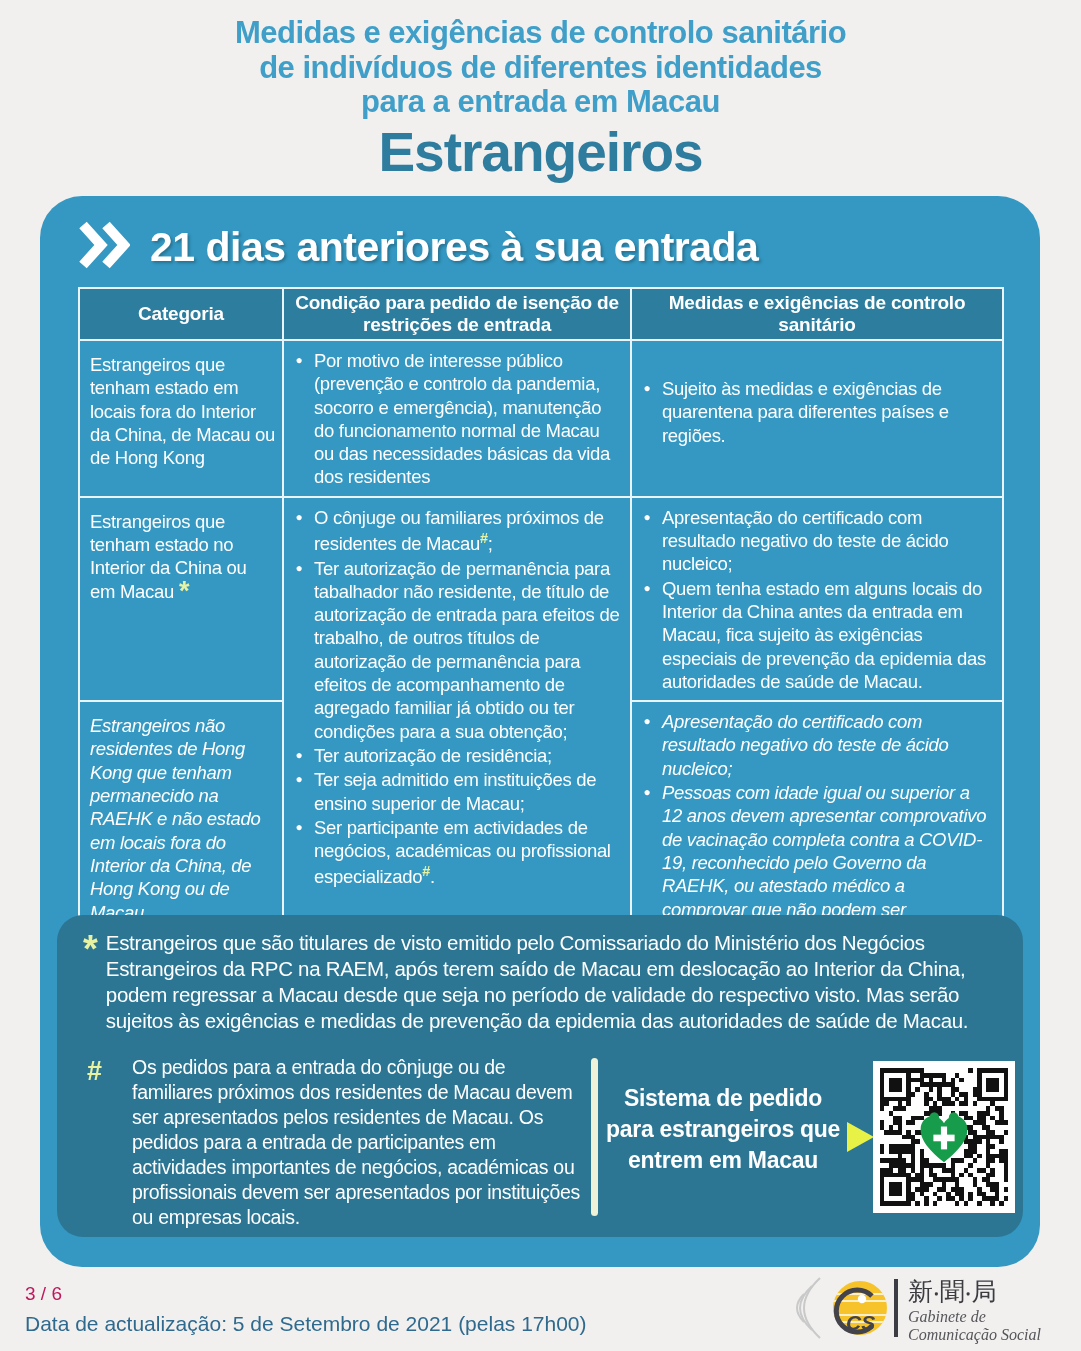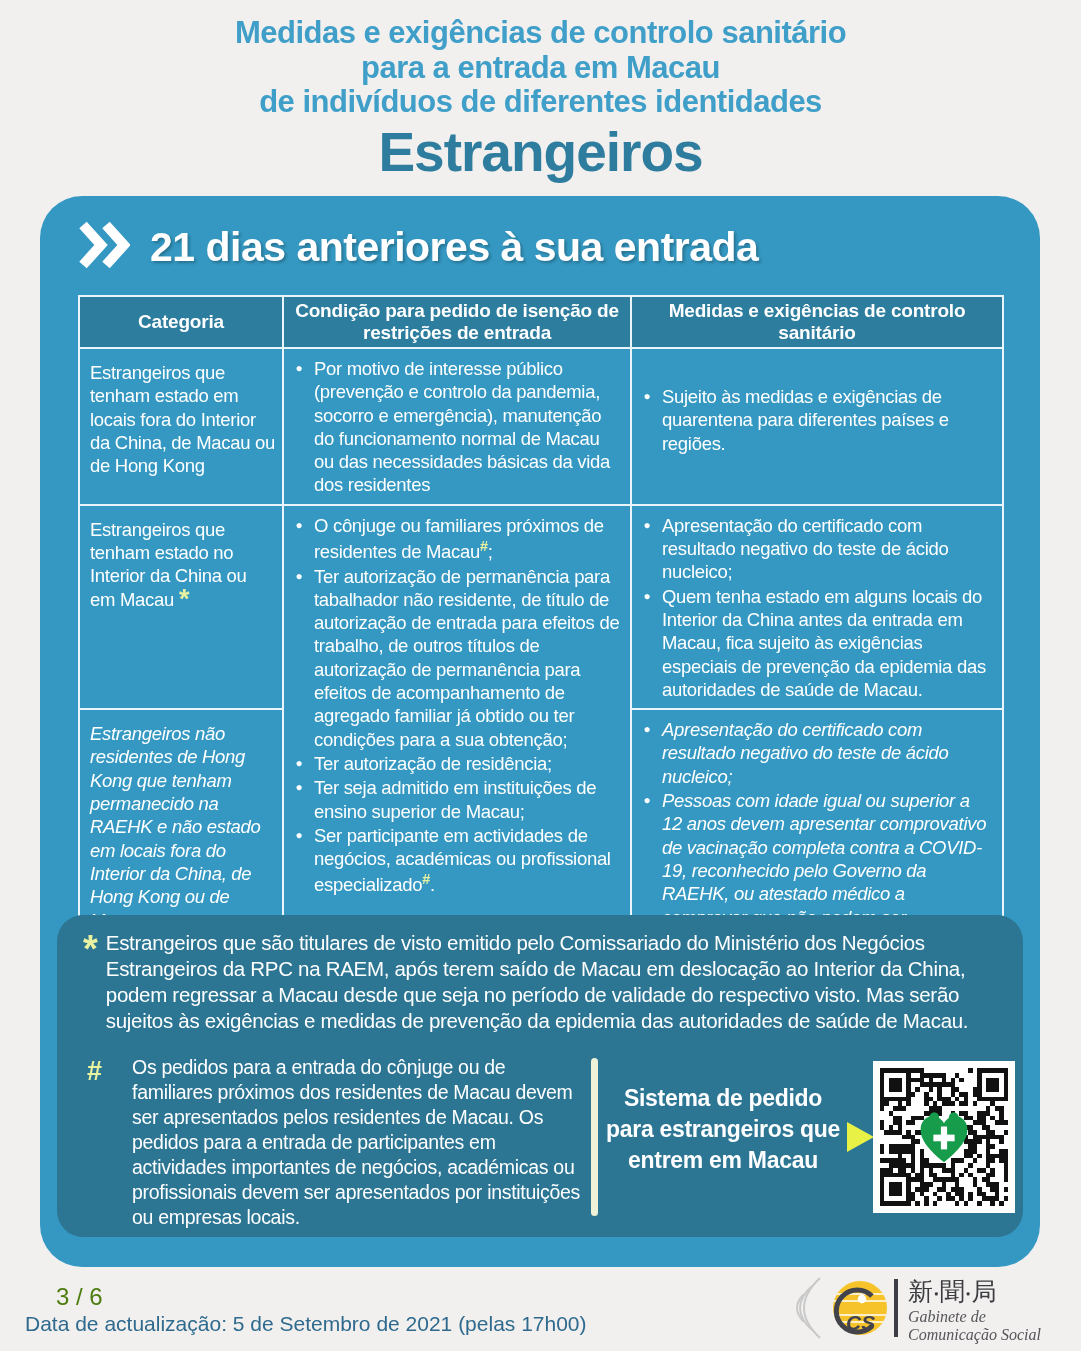--- a/index.html
+++ b/index.html
@@ -12,21 +12,21 @@
   .title-sub  { font-size:55px; font-weight:bold; color:#2e7c9e; line-height:1.05; margin-top:4px; letter-spacing:-1px; }
 
   
   .panel { position:absolute; left:40px; top:196px; width:1000px; height:1071px;
            background:#3498c2; border-radius:42px; }
   .panel-heading { position:absolute; left:38px; top:24px; display:flex; align-items:center; gap:20px; }
   .panel-heading .htext { color:#ffffff; font-size:41px; font-weight:bold; letter-spacing:-0.5px;
                           text-shadow:2px 2px 3px rgba(0,0,0,0.25); }
 
   
-  table.measures { position:absolute; left:38px; top:91px; width:924px; border-collapse:collapse; table-layout:fixed;margin-top:8px; }
+  table.measures { position:absolute; left:38px; top:91px; width:924px; border-collapse:collapse; table-layout:fixed; }
   table.measures th, table.measures td { border:2px solid #e9f5fa; color:#ffffff; }
   table.measures th { background:#2d7d9e; font-size:19px; font-weight:bold; height:52px;
                       text-align:center; padding:2px 8px; line-height:1.15; letter-spacing:-0.2px; }
   table.measures td { vertical-align:top; font-size:18.5px; line-height:1.26; letter-spacing:-0.3px; }
   td.cat { padding:12px 6px 20px 10px;border-radius:29px; }
   td.cat-mid { vertical-align:middle; }
   td.listcell { padding:8px 4px 6px 0; }
   .li { display:flex; margin-bottom:1px; }
   .dot { flex:none; width:30px; text-align:center; font-size:12px; line-height:23px; }
   .txt { flex:1; padding-right:4px; }
@@ -49,33 +49,33 @@
   .sistema { position:absolute; left:545px; top:168px; width:242px; text-align:center;
              color:#ffffff; font-size:23px; font-weight:bold; line-height:1.35; letter-spacing:-0.3px; }
   .arrow-right { position:absolute; left:790px; top:207px; width:0; height:0;
                  border-top:15px solid transparent; border-bottom:15px solid transparent;
                  border-left:27px solid #e8f145; }
   .qr-box { position:absolute; left:816px; top:146px; width:142px; height:152px;
             background:#ffffff; display:flex; align-items:center; justify-content:center; }
   .qr-box svg { width:128px; height:138px; }
 
   
-  .footer-page { position:absolute; left:25px; top:1283px; font-size:24px; color:#4d7c0f;margin-left:31px; }
+  .footer-page { position:absolute; left:25px; top:1283px; font-size:19px; color:#be185d; }
   .footer-date { position:absolute; left:25px; top:1312px; font-size:21px; color:#2f6a8e;text-align:right; }
   .gcs-logo { position:absolute; left:780px; top:1268px; width:292px; height:80px; }
 </style>
 </head>
 <body>
 
 <div class="page">
 
   <div class="title-block">
     <div class="title-line">Medidas e exigências de controlo sanitário</div>
+    <div class="title-line">de indivíduos de diferentes identidades</div>
     <div class="title-line">para a entrada em Macau</div>
-    <div class="title-line">de indivíduos de diferentes identidades</div>
     <div class="title-sub">Estrangeiros</div>
   </div>
 
   <div class="panel">
 
     <div class="panel-heading">
       <span>
         <svg width="52" height="50" viewBox="0 0 52 50">
           <path d="M5 5 L23 25 L5 45" stroke="#ffffff" stroke-width="10" fill="none"></path>
           <path d="M28 5 L46 25 L28 45" stroke="#ffffff" stroke-width="10" fill="none"></path>

